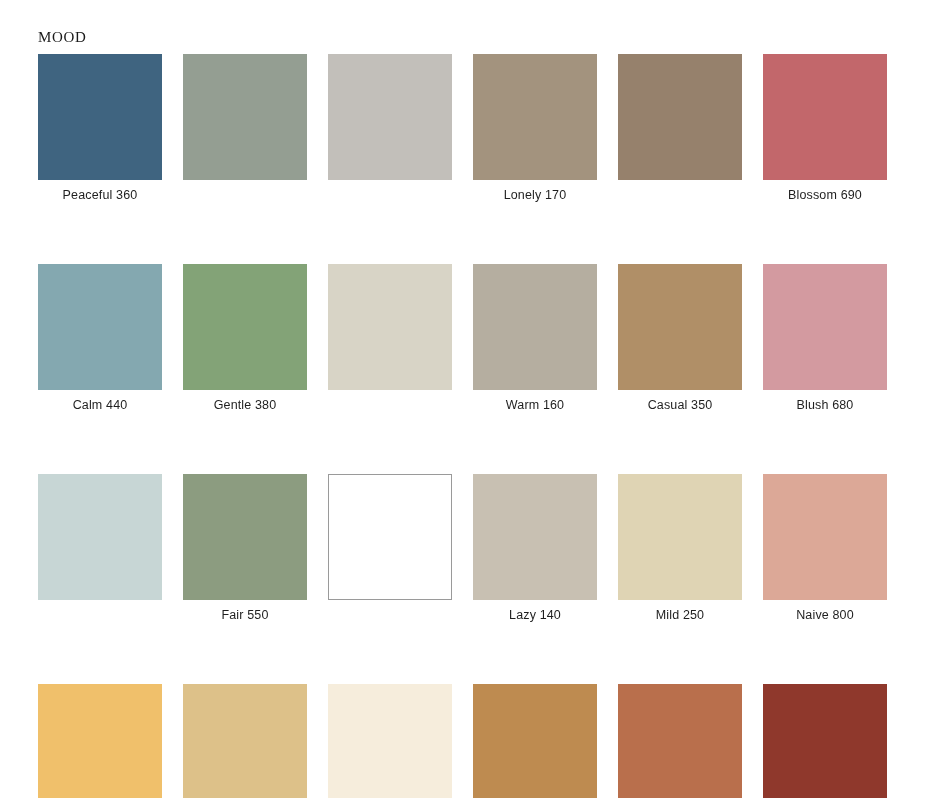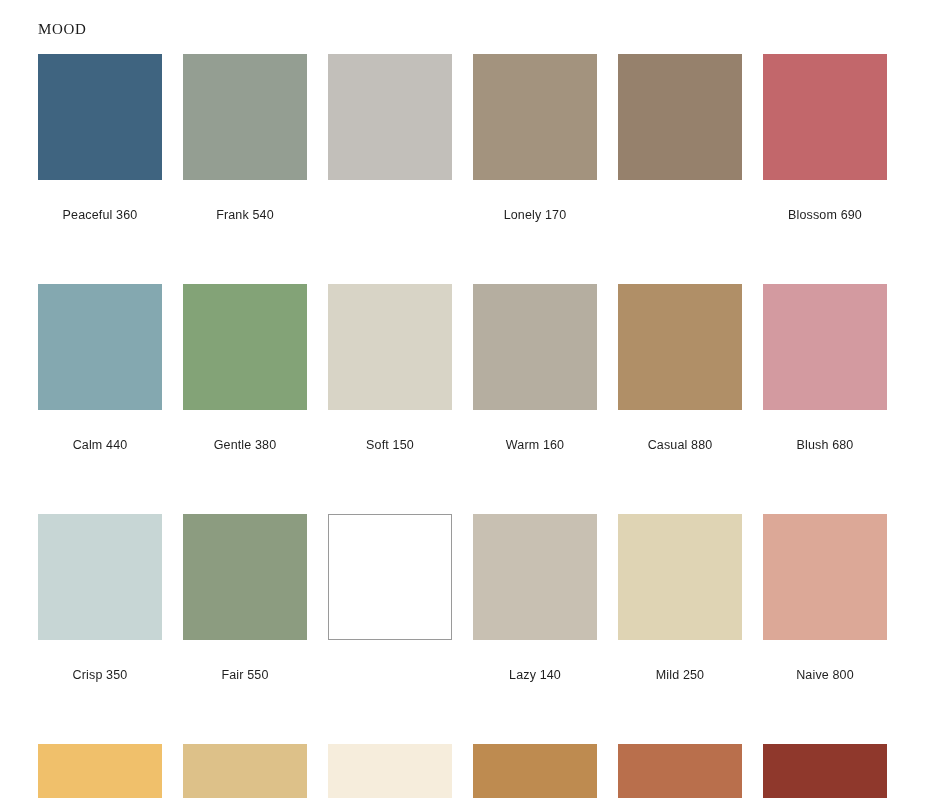--- a/index.html
+++ b/index.html
@@ -17,21 +17,21 @@
   }
   .page {
     position: relative;
     width: 943px;
     height: 798px;
     box-sizing: border-box;
   }
   .palette-title {
     position: absolute;
     left: 38px;
-    top: 22px;
+    top: 30px;
     font-family: "Liberation Serif", serif;
     font-size: 15px;
     letter-spacing: 0.7px;
     color: #1a1a1a;
     line-height: 1;
   }
   .swatch-grid {
     position: absolute;
     left: 38px;
     top: 54px;
@@ -54,40 +54,39 @@
   .swatch-chip.bordered {
     border: 1px solid #9a9a9a;
   }
   .swatch-label {
     display: block;
     width: 124px;
     text-align: center;
     font-family: "Liberation Sans", sans-serif;
     font-size: 12.5px;
     color: #1f1f1f;
-    padding-top: 28px;
+    padding-top: 8px;
     letter-spacing: 0.15px;
     white-space: nowrap;
   }
 </style>
 </head>
 <body>
 
 <div class="page">
 
   <div class="palette-title">MOOD</div>
 
   <div class="swatch-grid" id="swatch-grid">
       <div class="swatch-cell">
         <div class="swatch-chip" style="background-color: rgb(63, 100, 128); border: 0px;"></div>
         <span class="swatch-label">Peaceful 360</span>
       </div>
       <div class="swatch-cell">
         <div class="swatch-chip" style="background-color: rgb(148, 158, 146); border: 0px;"></div>
-        <span class="swatch-label">Frank 540</span>
       </div>
       <div class="swatch-cell">
         <div class="swatch-chip" style="background-color: rgb(194, 191, 186); border: 0px;"></div>
       </div>
       <div class="swatch-cell">
         <div class="swatch-chip" style="background-color: rgb(163, 147, 126); border: 0px;"></div>
         <span class="swatch-label">Lonely 170</span>
       </div>
       <div class="swatch-cell">
         <div class="swatch-chip" style="background-color: rgb(150, 129, 108); border: 0px;"></div>
@@ -99,37 +98,35 @@
       <div class="swatch-cell">
         <div class="swatch-chip" style="background-color: rgb(132, 168, 176); border: 0px;"></div>
         <span class="swatch-label">Calm 440</span>
       </div>
       <div class="swatch-cell">
         <div class="swatch-chip" style="background-color: rgb(131, 163, 119); border: 0px;"></div>
         <span class="swatch-label">Gentle 380</span>
       </div>
       <div class="swatch-cell">
         <div class="swatch-chip" style="background-color: rgb(216, 212, 198); border: 0px;"></div>
-        <span class="swatch-label">Soft 150</span>
       </div>
       <div class="swatch-cell">
         <div class="swatch-chip" style="background-color: rgb(181, 174, 160); border: 0px;"></div>
         <span class="swatch-label">Warm 160</span>
       </div>
       <div class="swatch-cell">
         <div class="swatch-chip" style="background-color: rgb(176, 143, 103); border: 0px;"></div>
-        <span class="swatch-label">Casual 880</span>
+        <span class="swatch-label">Casual 350</span>
       </div>
       <div class="swatch-cell">
         <div class="swatch-chip" style="background-color: rgb(211, 154, 160); border: 0px;"></div>
         <span class="swatch-label">Blush 680</span>
       </div>
       <div class="swatch-cell">
         <div class="swatch-chip" style="background-color: rgb(199, 214, 213); border: 0px;"></div>
-        <span class="swatch-label">Crisp 350</span>
       </div>
       <div class="swatch-cell">
         <div class="swatch-chip" style="background-color: rgb(140, 156, 128); border: 0px;"></div>
         <span class="swatch-label">Fair 550</span>
       </div>
       <div class="swatch-cell">
         <div class="swatch-chip bordered" style="background-color: rgb(255, 255, 255); border-color: rgb(154, 154, 154);"></div>
       </div>
       <div class="swatch-cell">
         <div class="swatch-chip" style="background-color: rgb(200, 192, 178); border: 0px;"></div>

